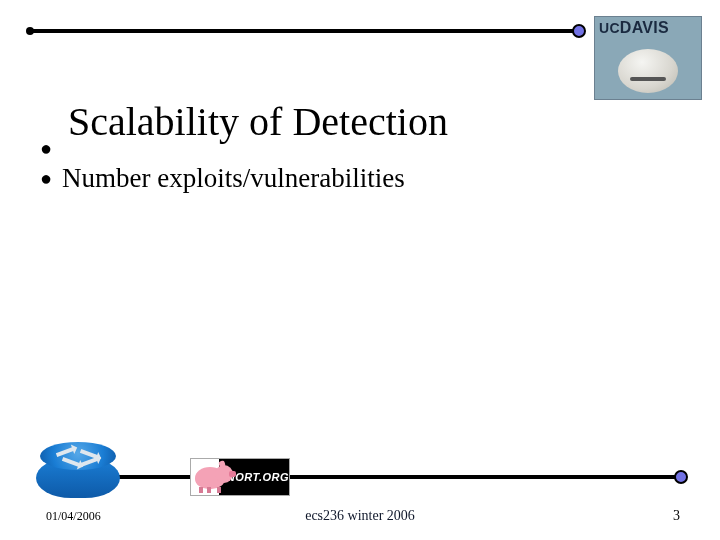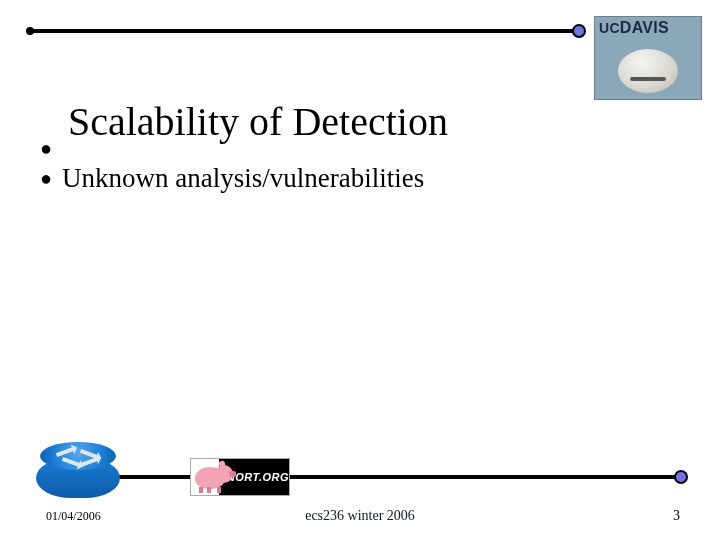--- a/index.html
+++ b/index.html
@@ -82,21 +82,21 @@
   </div>
 
   <div class="title">Scalability of Detection</div>
 
   <div class="body">
     <div class="bullet-row">
       <span class="bullet-dot">●</span>
     </div>
     <div class="bullet-row">
       <span class="bullet-dot">●</span>
-      <span>Unknown analysis/vulnerabilities</span>
+      <span>Number exploits/vulnerabilities</span>
     </div>
   </div>
 
   <div class="bot-rule">
     <div class="bar"></div>
     <div class="cap-left"></div>
     <div class="cap-right"></div>
   </div>
 
   <div class="router">

